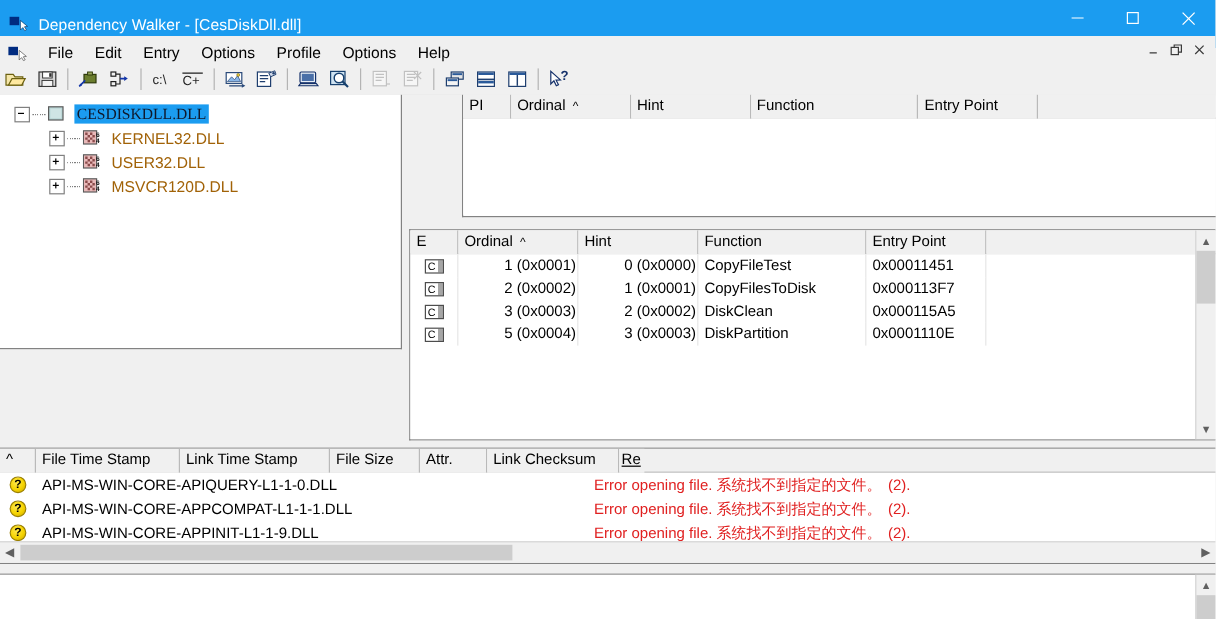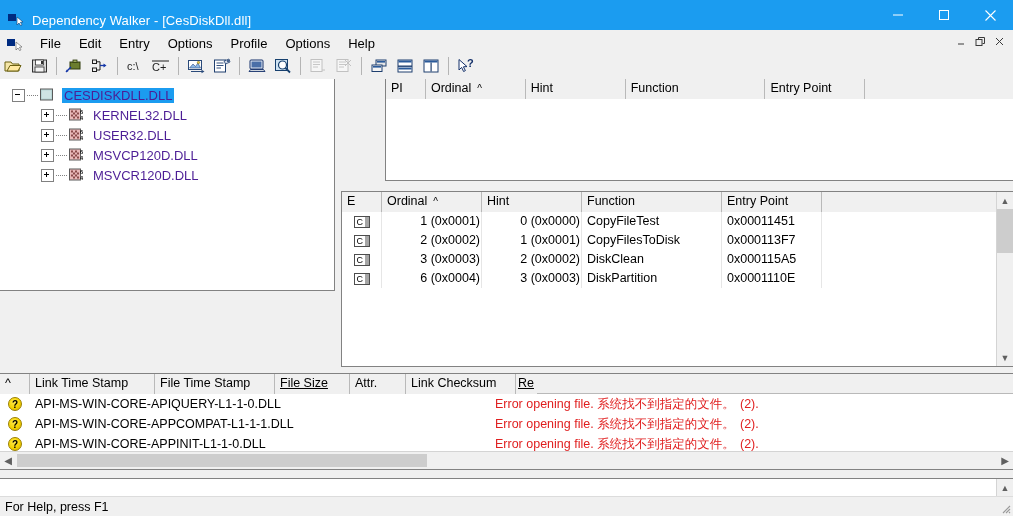--- a/index.html
+++ b/index.html
@@ -57,22 +57,22 @@
   .tree{padding:6px 0 0 0;}
   .tnode{display:flex;align-items:center;height:20px;position:relative;white-space:nowrap;}
   .tnode.lvl0{padding-left:12px;}
   .tnode.lvl1{padding-left:41px;}
   .tbox{width:11px;height:11px;border:1px solid #808080;background:#fff;position:relative;flex:none;}
   .tbox::before{content:"";position:absolute;left:2px;top:4px;width:5px;height:1px;background:#000;}
   .tbox.plus::after{content:"";position:absolute;left:4px;top:2px;width:1px;height:5px;background:#000;}
   .tdots{width:11px;height:1px;flex:none;
     background:repeating-linear-gradient(to right,#808080 0 1px,transparent 1px 2px);margin:0 2px;}
   .ticon{width:17px;height:14px;margin-right:5px;flex:none;position:relative;}
-  .tlabel{font-size:13px;color:#4c1d95;padding:0 2px;}
-  .tlabel.sel{background:#1b9cf0;color:#4c1d95;}
+  .tlabel{font-size:13px;color:#a16207;padding:0 2px;}
+  .tlabel.sel{background:#1b9cf0;color:#0f172a;font-family:Liberation Serif, serif;}
 
   
   .imp-pane{left:341px;top:0;width:672px;height:102px;border-right:0;border-top:0;margin-left:44px;}
   .exp-pane{left:341px;top:112px;width:672px;height:176px;border-right:0;}
 
   .hdr{display:flex;height:20px;background:#f0f0f0;border-bottom:1px solid #b9b9b9;box-sizing:border-box;}
   .hcell{
     box-sizing:border-box;height:20px;line-height:18px;padding:0 5px;font-size:12.5px;
     background:#f0f0f0;border-right:1px solid #b9b9b9;
     white-space:nowrap;overflow:hidden;position:relative;
@@ -353,45 +353,32 @@
             <svg width="17" height="14" viewBox="0 0 17 14">
               <rect x="0.5" y="1" width="11" height="11" fill="#e8b8b8" stroke="#5a5a5a" stroke-width="1"></rect>
               <path d="M2 2.5 h2 v2 h-2z M6 2.5 h2 v2 h-2z M4 4.5 h2 v2 h-2z M8 4.5 h2 v2 h-2z M2 6.5 h2 v2 h-2z M6 6.5 h2 v2 h-2z M4 8.5 h2 v2 h-2z M8 8.5 h2 v2 h-2z" fill="#8a4a4a"></path>
               <text x="11" y="6" font-family="Liberation Sans, sans-serif" font-size="5.5" font-weight="bold" fill="#101010">6</text>
               <text x="11" y="11.5" font-family="Liberation Sans, sans-serif" font-size="5.5" font-weight="bold" fill="#101010">4</text>
             </svg>
           </div>
           <div class="tlabel">USER32.DLL</div>
         </div>
 
+
         <div class="tnode lvl1">
           <div class="tbox plus"></div>
           <div class="tdots"></div>
           <div class="ticon">
             <svg width="17" height="14" viewBox="0 0 17 14">
               <rect x="0.5" y="1" width="11" height="11" fill="#e8b8b8" stroke="#5a5a5a" stroke-width="1"></rect>
               <path d="M2 2.5 h2 v2 h-2z M6 2.5 h2 v2 h-2z M4 4.5 h2 v2 h-2z M8 4.5 h2 v2 h-2z M2 6.5 h2 v2 h-2z M6 6.5 h2 v2 h-2z M4 8.5 h2 v2 h-2z M8 8.5 h2 v2 h-2z" fill="#8a4a4a"></path>
               <text x="11" y="6" font-family="Liberation Sans, sans-serif" font-size="5.5" font-weight="bold" fill="#101010">6</text>
               <text x="11" y="11.5" font-family="Liberation Sans, sans-serif" font-size="5.5" font-weight="bold" fill="#101010">4</text>
             </svg>
           </div>
-          <div class="tlabel">MSVCP120D.DLL</div>
-        </div>
-
-        <div class="tnode lvl1">
-          <div class="tbox plus"></div>
-          <div class="tdots"></div>
-          <div class="ticon">
-            <svg width="17" height="14" viewBox="0 0 17 14">
-              <rect x="0.5" y="1" width="11" height="11" fill="#e8b8b8" stroke="#5a5a5a" stroke-width="1"></rect>
-              <path d="M2 2.5 h2 v2 h-2z M6 2.5 h2 v2 h-2z M4 4.5 h2 v2 h-2z M8 4.5 h2 v2 h-2z M2 6.5 h2 v2 h-2z M6 6.5 h2 v2 h-2z M4 8.5 h2 v2 h-2z M8 8.5 h2 v2 h-2z" fill="#8a4a4a"></path>
-              <text x="11" y="6" font-family="Liberation Sans, sans-serif" font-size="5.5" font-weight="bold" fill="#101010">6</text>
-              <text x="11" y="11.5" font-family="Liberation Sans, sans-serif" font-size="5.5" font-weight="bold" fill="#101010">4</text>
-            </svg>
-          </div>
           <div class="tlabel">MSVCR120D.DLL</div>
         </div>
 
       </div>
     </div>
 
     <div class="pane imp-pane">
       <div class="hdr">
         <div class="hcell" style="width:40px;">
           <span>PI</span>
@@ -461,41 +448,41 @@
           <div class="gcell num" style="width:100px;">3 (0x0003)</div>
           <div class="gcell num" style="width:100px;">2 (0x0002)</div>
           <div class="gcell" style="width:140px;">DiskClean</div>
           <div class="gcell" style="width:100px;">0x000115A5</div>
           <div class="gcell" style="width:176px;border-right:0;"></div>
         </div>
         <div class="grow">
           <div class="gcell" style="width:40px;display:flex;align-items:center;justify-content:center;">
             <span class="cicon">C</span>
           </div>
-          <div class="gcell num" style="width:100px;">6 (0x0004)</div>
+          <div class="gcell num" style="width:100px;">5 (0x0004)</div>
           <div class="gcell num" style="width:100px;">3 (0x0003)</div>
           <div class="gcell" style="width:140px;">DiskPartition</div>
           <div class="gcell" style="width:100px;">0x0001110E</div>
           <div class="gcell" style="width:176px;border-right:0;"></div>
         </div>
       </div>
 
       <div class="vsb">
         <div class="arrow">▲</div>
         <div class="thumb" style="top:17px;height:44px;"></div>
         <div class="arrow bot">▼</div>
       </div>
     </div>
 
     <div class="pane mod-pane">
       <div class="hdr">
         <div class="hcell" style="width:30px;"><span>^</span></div>
+        <div class="hcell" style="width:120px;"><span>File Time Stamp</span></div>
         <div class="hcell" style="width:125px;"><span>Link Time Stamp</span></div>
-        <div class="hcell" style="width:120px;"><span>File Time Stamp</span></div>
-        <div class="hcell" style="width:75px;text-decoration:underline;"><span>File Size</span></div>
+        <div class="hcell" style="width:75px;"><span>File Size</span></div>
         <div class="hcell" style="width:56px;"><span>Attr.</span></div>
         <div class="hcell" style="width:110px;"><span>Link Checksum</span></div>
         <div class="hcell" style="width:21px;border-right:0;padding:0 2px;text-decoration:underline;"><span>Re</span></div>
       </div>
 
       <div class="grid-body" style="height:60px;overflow:hidden;">
         <div class="mrow">
           <div class="mcell" style="width:30px;display:flex;align-items:center;justify-content:center;">
             <span class="warn">?</span>
           </div>
@@ -508,21 +495,21 @@
             <span class="warn">?</span>
           </div>
           <div class="mcell" style="width:460px;">API-MS-WIN-CORE-APPCOMPAT-L1-1-1.DLL</div>
           <div class="mcell err" style="width:245px;">Error opening file. 系统找不到指定的文件。</div>
           <div class="mcell err" style="width:75px;">(2).</div>
         </div>
         <div class="mrow">
           <div class="mcell" style="width:30px;display:flex;align-items:center;justify-content:center;">
             <span class="warn">?</span>
           </div>
-          <div class="mcell" style="width:460px;">API-MS-WIN-CORE-APPINIT-L1-1-0.DLL</div>
+          <div class="mcell" style="width:460px;">API-MS-WIN-CORE-APPINIT-L1-1-9.DLL</div>
           <div class="mcell err" style="width:245px;">Error opening file. 系统找不到指定的文件。</div>
           <div class="mcell err" style="width:75px;">(2).</div>
         </div>
 
       </div>
 
       <div class="hsb">
         <div class="harrow" style="left:0;">◀</div>
         <div class="hthumb" style="left:17px;width:410px;"></div>
         <div class="harrow" style="right:0;">▶</div>
@@ -533,20 +520,14 @@
       <div class="grid-body" style="height:97px;"></div>
       <div class="vsb">
         <div class="arrow">▲</div>
         <div class="thumb" style="top:17px;height:62px;"></div>
 
       </div>
     </div>
 
   </div>
 
-  <div class="statusbar">
-    <div class="status-text">For Help, press F1</div>
-    <svg class="grip" viewBox="0 0 12 12">
-      <path d="M11 4 L4 11 M11 7 L7 11 M11 10 L10 11" stroke="#9a9a9a" stroke-width="1.1"></path>
-    </svg>
-  </div>
 
 </div>
 
 </body></html>

